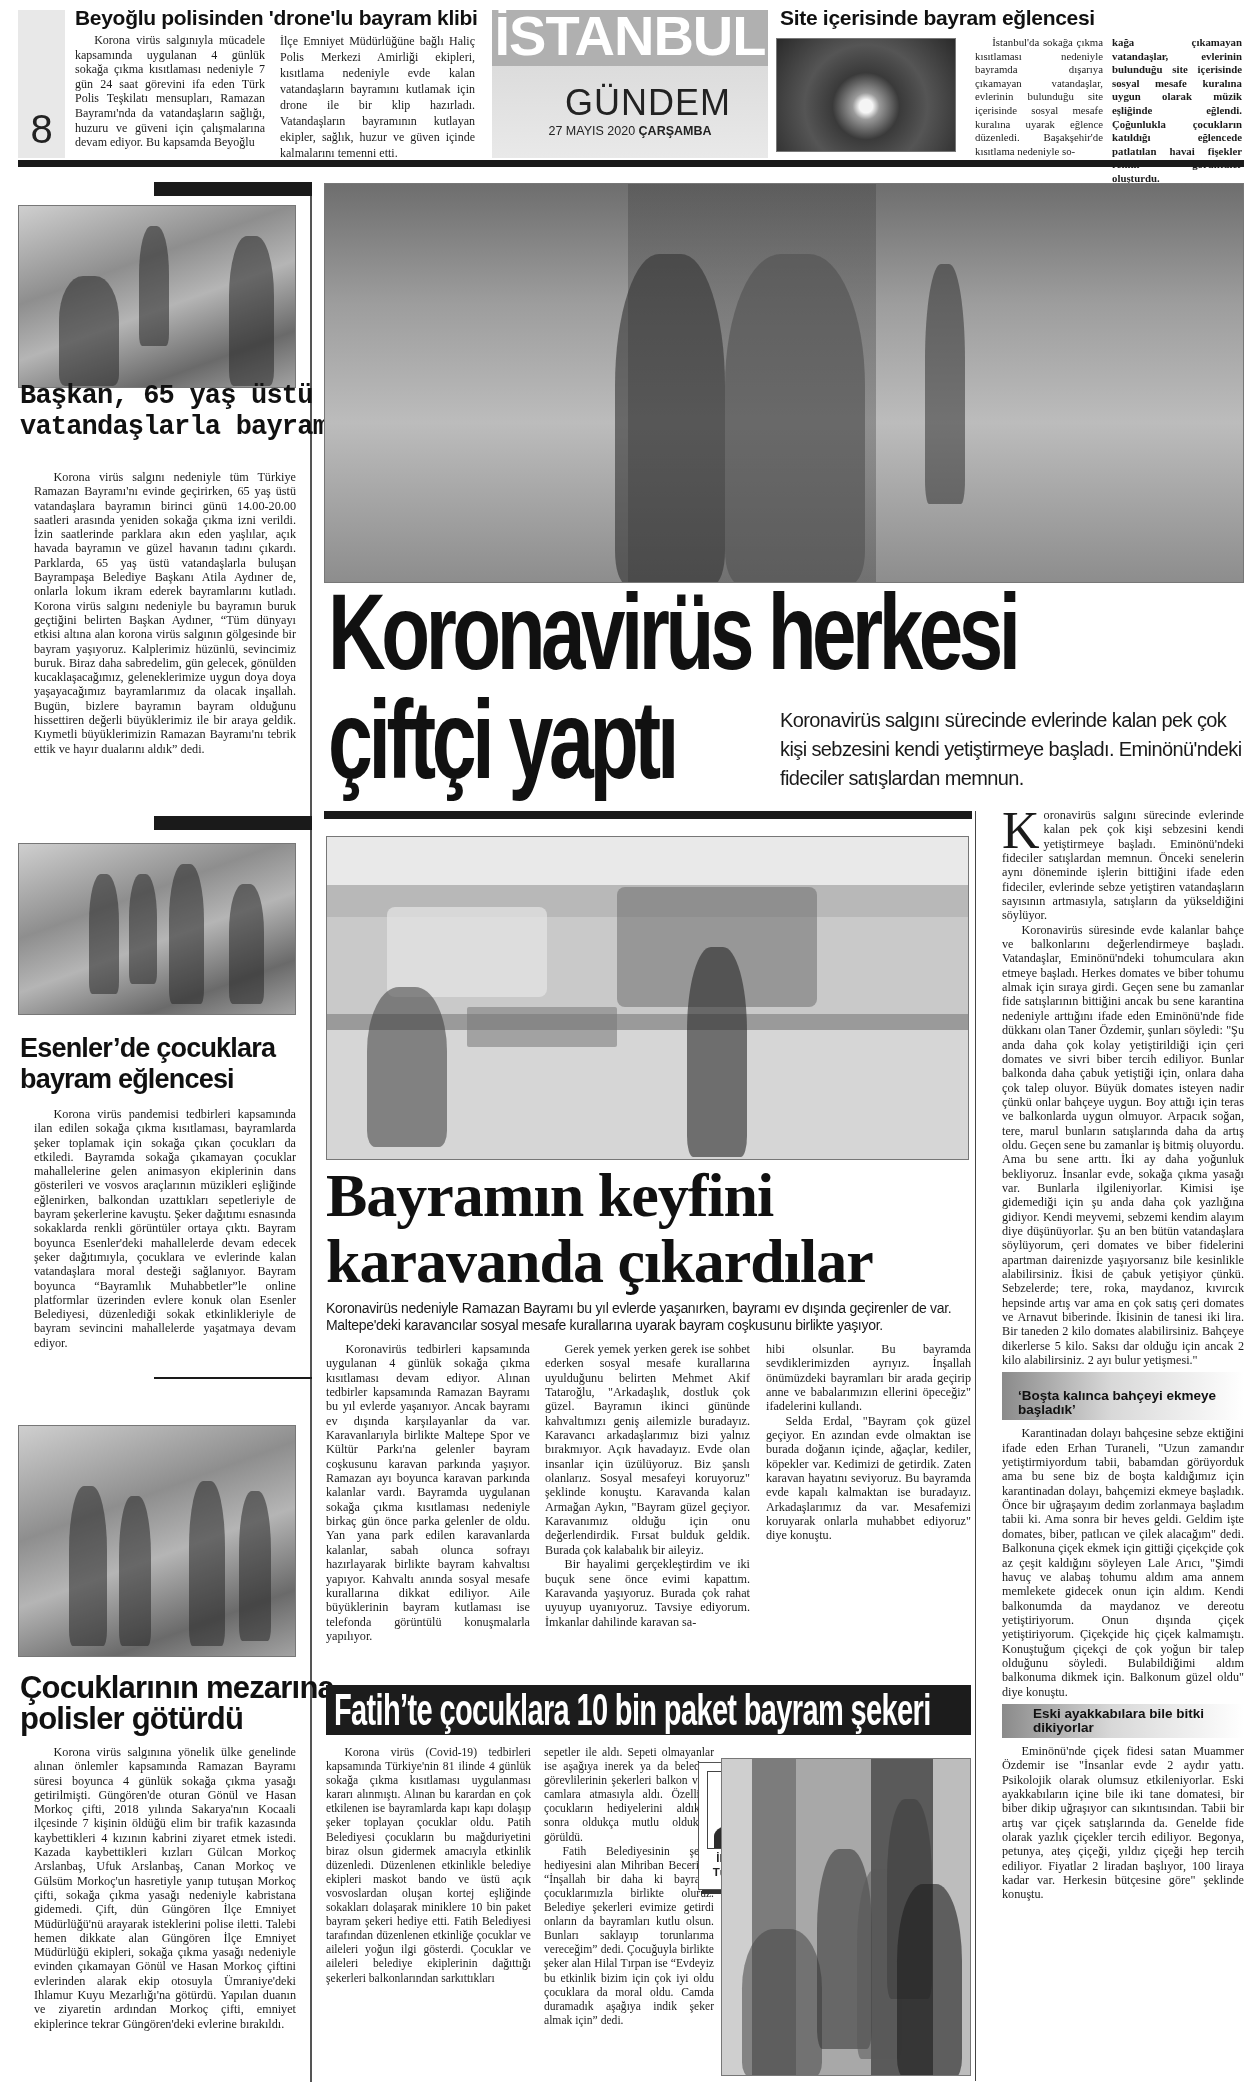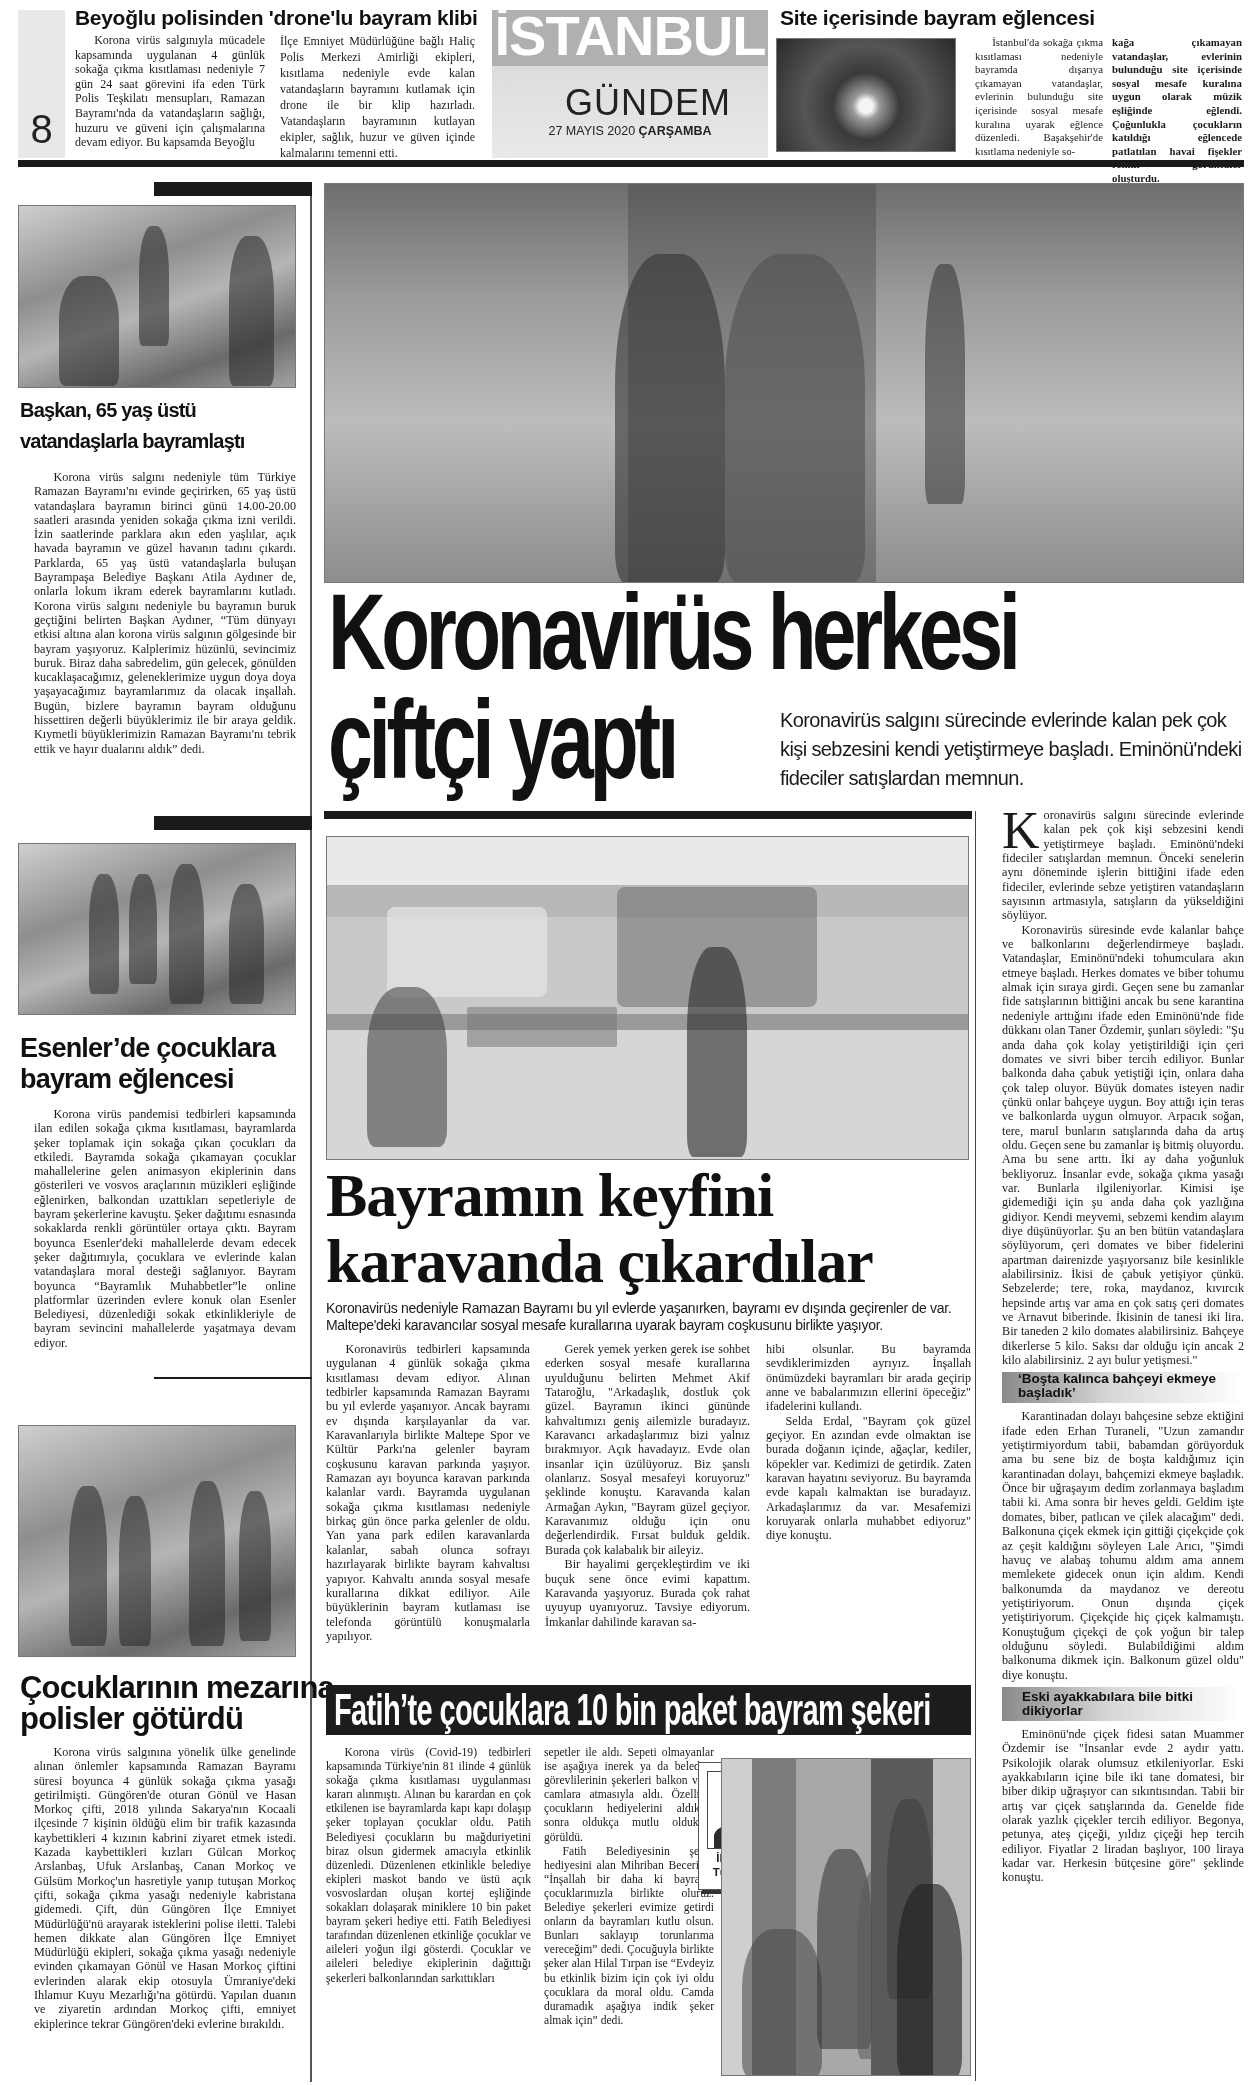--- a/index.html
+++ b/index.html
@@ -53,21 +53,21 @@
 <div class="abs rule-black" style="left:18px;top:160px;width:1226px;height:7px;"></div>
 
 <div class="abs vline" style="left:310px;top:182px;height:1900px;"></div>
 
 <div class="abs rule-black" style="left:154px;top:182px;width:158px;height:14px;"></div>
 <div class="abs photo" style="left:18px;top:205px;width:278px;height:183px;">
   <div class="fig" style="left:40px;top:70px;width:60px;height:110px;"></div>
   <div class="fig" style="left:210px;top:30px;width:45px;height:150px;"></div>
   <div class="fig" style="left:120px;top:20px;width:30px;height:120px;"></div>
 </div>
-<div class="abs sans-head" style="left:20px;top:395px;font-size:20px;line-height:31px;letter-spacing:-0.8px;">
+<div class="abs sans-head" style="left:20px;top:381px;font-size:27px;line-height:31px;letter-spacing:-0.8px;font-family:Liberation Mono, monospace;">
   <div>Başkan, 65 yaş üstü</div>
   <div>vatandaşlarla bayramlaştı</div>
 </div>
 <div class="abs serif-body" style="left:34px;top:470px;width:262px;font-size:12.2px;line-height:14.3px;text-indent:1.6em;">Korona virüs salgını nedeniyle tüm Türkiye Ramazan Bayramı'nı evinde geçirirken, 65 yaş üstü vatandaşlara bayramın birinci günü 14.00-20.00 saatleri arasında yeniden sokağa çıkma izni verildi. İzin saatlerinde parklara akın eden yaşlılar, açık havada bayramın ve güzel havanın tadını çıkardı. Parklarda, 65 yaş üstü vatandaşlarla buluşan Bayrampaşa Belediye Başkanı Atila Aydıner de, onlarla lokum ikram ederek bayramlarını kutladı. Korona virüs salgını nedeniyle bu bayramın buruk geçtiğini belirten Başkan Aydıner, “Tüm dünyayı etkisi altına alan korona virüs salgının gölgesinde bir bayram yaşıyoruz. Kalplerimiz hüzünlü, sevincimiz buruk. Biraz daha sabredelim, gün gelecek, gönülden kucaklaşacağımız, geleneklerimize uygun doya doya yaşayacağımız bayramlarımız da olacak inşallah. Bugün, bizlere bayramın bayram olduğunu hissettiren değerli büyüklerimiz ile bir araya geldik. Kıymetli büyüklerimizin Ramazan Bayramı'nı tebrik ettik ve hayır dualarını aldık” dedi.</div>
 
 <div class="abs rule-black" style="left:154px;top:816px;width:158px;height:14px;"></div>
 <div class="abs photo" style="left:18px;top:843px;width:278px;height:172px;">
   <div class="fig" style="left:70px;top:30px;width:30px;height:120px;"></div>
   <div class="fig" style="left:110px;top:30px;width:28px;height:110px;"></div>
   <div class="fig" style="left:150px;top:20px;width:35px;height:140px;"></div>
@@ -100,23 +100,23 @@
 <div class="abs" style="left:328px;top:578px;font-family:'Liberation Sans',sans-serif;font-weight:bold;font-size:108px;line-height:108px;color:#111;letter-spacing:-6px;transform:scaleX(0.74);transform-origin:left top;white-space:nowrap;-webkit-text-stroke:2px #fff;paint-order:stroke fill;">Koronavirüs herkesi</div>
 <div class="abs" style="left:328px;top:684px;font-family:'Liberation Sans',sans-serif;font-weight:bold;font-size:112px;line-height:112px;color:#111;letter-spacing:-6px;transform:scaleX(0.72);transform-origin:left top;white-space:nowrap;">çiftçi yaptı</div>
 <div class="abs" style="left:780px;top:706px;width:470px;font-family:'Liberation Sans',sans-serif;font-size:20px;line-height:29px;color:#1a1a1a;letter-spacing:-0.6px;">Koronavirüs salgını sürecinde evlerinde kalan pek çok kişi sebzesini kendi yetiştirmeye başladı. Eminönü'ndeki fideciler satışlardan memnun.</div>
 <div class="abs rule-black" style="left:324px;top:811px;width:648px;height:8px;"></div>
 
 <div class="abs vline" style="left:975px;top:811px;height:1270px;width:1px;background:#444;"></div>
 <div class="abs serif-body" style="left:1002px;top:808px;width:242px;font-size:12.2px;line-height:14.35px;">
   <span style="float:left;font-size:52px;line-height:40px;margin:3px 4px 0 0;font-family:'Liberation Serif',serif;">K</span>
   <span>oronavirüs salgını sürecinde evlerinde kalan pek çok kişi sebzesini kendi yetiştirmeye başladı. Eminönü'ndeki fideciler satışlardan memnun. Önceki senelerin aynı döneminde işlerin bittiğini ifade eden fideciler, evlerinde sebze yetiştiren vatandaşların sayısının artmasıyla, satışların da yükseldiğini söylüyor.</span>
   <p>Koronavirüs süresinde evde kalanlar bahçe ve balkonlarını değerlendirmeye başladı. Vatandaşlar, Eminönü'ndeki tohumculara akın etmeye başladı. Herkes domates ve biber tohumu almak için sıraya girdi. Geçen sene bu zamanlar fide satışlarının bittiğini ancak bu sene karantina nedeniyle arttığını ifade eden Eminönü'nde fide dükkanı olan Taner Özdemir, şunları söyledi: "Şu anda daha çok kolay yetiştirildiği için çeri domates ve sivri biber tercih ediliyor. Bunlar balkonda daha çabuk yetiştiği için, onlara daha çok talep oluyor. Büyük domates isteyen nadir çünkü onlar bahçeye uygun. Boy attığı için teras ve balkonlarda uygun olmuyor. Arpacık soğan, tere, marul bunların satışlarında daha da artış oldu. Geçen sene bu zamanlar iş bitmiş oluyordu. Ama bu sene arttı. İki ay daha yoğunluk bekliyoruz. İnsanlar evde, sokağa çıkma yasağı var. Bunlarla ilgileniyorlar. Kimisi işe gidemediği için şu anda daha çok yazlığına gidiyor. Kendi meyvemi, sebzemi kendim alayım diye düşünüyorlar. Şu an ben bütün vatandaşlara söylüyorum, çeri domates ve biber fidelerini apartman dairenizde yaşıyorsanız bile kesinlikle alabilirsiniz. İkisi de çabuk yetişiyor çünkü. Sebzelerde; tere, roka, maydanoz, kıvırcık hepsinde artış var ama en çok satış çeri domates ve Arnavut biberinde. İkisinin de tanesi iki lira. Bir taneden 2 kilo domates alabilirsiniz. Bahçeye dikerlerse 5 kilo. Saksı dar olduğu için ancak 2 kilo alabilirsiniz. 2 ayı bulur yetişmesi."</p>
-  <div style="margin:5px 0 6px 0;padding:0 8px 3px 16px;background:linear-gradient(90deg,#8a8a8a,#d8d8d8 45%,#ffffff);font-family:'Liberation Sans',sans-serif;font-weight:bold;font-size:13.5px;line-height:14px;color:#111;text-align:left;">‘Boşta kalınca bahçeyi ekmeye başladık’</div>
+  <div style="margin:5px 0 6px 0;padding:17px 8px 3px 16px;background:linear-gradient(90deg,#8a8a8a,#d8d8d8 45%,#ffffff);font-family:'Liberation Sans',sans-serif;font-weight:bold;font-size:13.5px;line-height:14px;color:#111;text-align:left;">‘Boşta kalınca bahçeyi ekmeye başladık’</div>
   <p>Karantinadan dolayı bahçesine sebze ektiğini ifade eden Erhan Turaneli, "Uzun zamandır yetiştirmiyordum tabii, babamdan görüyorduk ama bu sene biz de boşta kaldığımız için karantinadan dolayı,  bahçemizi ekmeye başladık. Önce bir uğraşayım dedim zorlanmaya başladım tabii ki. Ama sonra bir heves geldi. Geldim işte domates, biber, patlıcan ve çilek alacağım" dedi. Balkonuna çiçek ekmek için gittiği çiçekçide çok az çeşit kaldığını söyleyen Lale Arıcı, "Şimdi havuç ve alabaş tohumu aldım ama annem memlekete gidecek onun için aldım. Kendi balkonumda da maydanoz ve dereotu yetiştiriyorum. Onun dışında çiçek yetiştiriyorum. Çiçekçide hiç çiçek kalmamıştı. Konuştuğum çiçekçi de çok yoğun bir talep olduğunu söyledi. Bulabildiğimi aldım balkonuma dikmek için. Balkonum güzel oldu" diye konuştu.</p>
-  <div style="margin:5px 0 6px 0;padding:3px 8px 3px 20px;background:linear-gradient(90deg,#8a8a8a,#d8d8d8 45%,#ffffff);font-family:'Liberation Sans',sans-serif;font-weight:bold;font-size:13.5px;line-height:14px;color:#111;text-align:left;">Eski ayakkabılara bile bitki dikiyorlar</div>
+  <div style="margin:5px 0 6px 0;padding:3px 8px 3px 31px;background:linear-gradient(90deg,#8a8a8a,#d8d8d8 45%,#ffffff);font-family:'Liberation Sans',sans-serif;font-weight:bold;font-size:13.5px;line-height:14px;color:#111;text-align:left;">Eski ayakkabılara bile bitki dikiyorlar</div>
   <p>Eminönü'nde çiçek fidesi satan Muammer Özdemir ise "İnsanlar evde 2 aydır yattı. Psikolojik olarak olumsuz etkileniyorlar. Eski ayakkabıların içine bile iki tane domatesi, bir biber dikip uğraşıyor can sıkıntısından. Tabii bir artış var çiçek satışlarında da. Genelde fide olarak yazlık çiçekler tercih ediliyor. Begonya, petunya, ateş çiçeği, yıldız çiçeği hep tercih ediliyor. Fiyatlar 2 liradan başlıyor, 100 liraya kadar var. Herkesin bütçesine göre" şeklinde konuştu.</p>
 </div>
 
 <div class="abs photo caravan" style="left:326px;top:836px;width:643px;height:324px;">
   <div class="fig" style="left:290px;top:50px;width:200px;height:120px;border-radius:8px;background:rgba(110,110,110,.55);"></div>
   <div class="fig" style="left:60px;top:70px;width:160px;height:90px;border-radius:8px;background:rgba(230,230,230,.7);"></div>
   <div class="fig" style="left:360px;top:110px;width:60px;height:210px;background:rgba(40,40,40,.6);"></div>
   <div class="fig" style="left:40px;top:150px;width:80px;height:160px;background:rgba(60,60,60,.55);"></div>
   <div class="fig" style="left:140px;top:170px;width:150px;height:40px;border-radius:2px;background:rgba(120,120,120,.55);"></div>
 </div>

